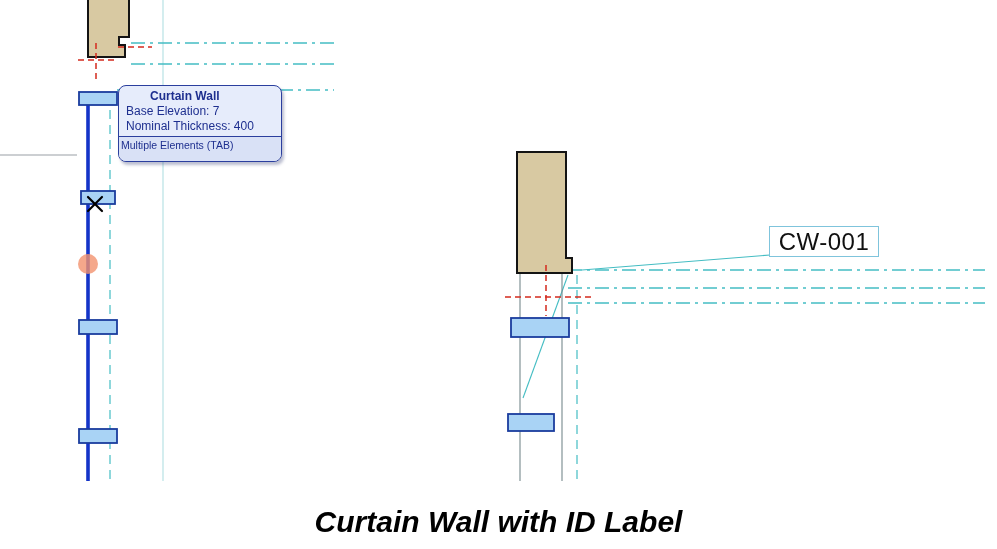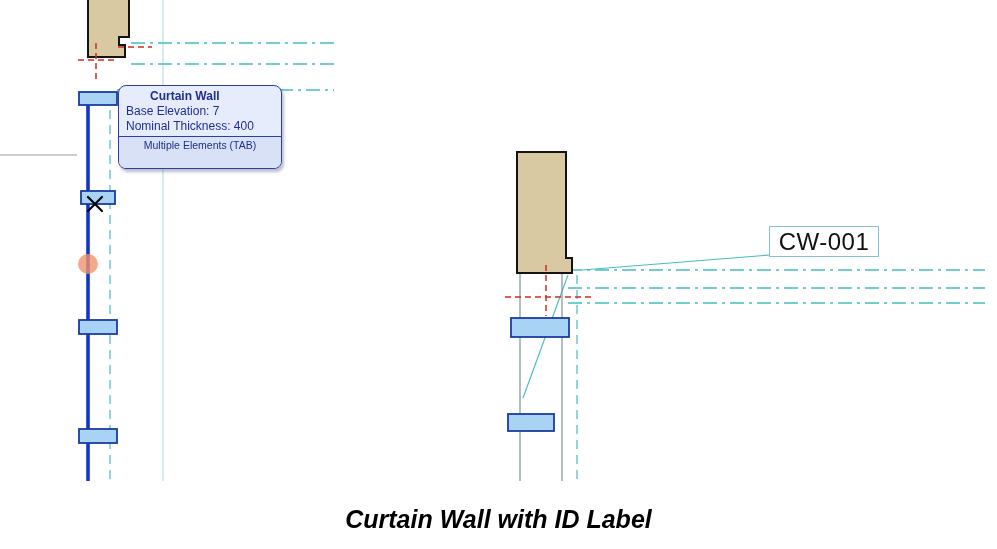--- a/index.html
+++ b/index.html
@@ -32,37 +32,37 @@
     box-shadow:2px 3px 3px rgba(60,70,120,.35);
     color:var(--tooltip-text);
     font-size:12px;line-height:15px;
     padding:3px 0 0 0;
   }
   .tooltip .tt-body{padding:0 7px 2px 7px;}
   .tooltip .tt-title{font-weight:bold;margin-left:24px;}
   .tooltip .tt-footer{
     border-top:1px solid var(--tooltip-border);
     background:#d9e1f6;
-    text-align:center;font-size:10.5px;line-height:14px;
+    font-size:10.5px;line-height:14px;
     border-bottom-left-radius:7px;border-bottom-right-radius:7px;
-    padding:1px 2px 16px 2px;
+    padding:1px 2px 9px 2px;
   }
 
   
   .id-label{
     position:absolute;left:769px;top:226px;width:108px;height:29px;
     background:#fff;border:1.6px solid var(--label-border);
     display:flex;align-items:center;justify-content:center;
     font-size:24px;color:#101010;letter-spacing:.5px;
   }
 
   
   .caption{
     position:absolute;left:0;right:0;top:505px;text-align:center;
-    font-style:italic;font-weight:600;font-size:25px;color:#000;
+    font-style:italic;font-weight:600;font-size:30px;color:#000;
     font-family:"Liberation Sans",sans-serif;
   }
 </style>
 </head>
 <body>
 
 <div class="canvas">
 
   <svg width="997" height="549" viewBox="0 0 997 549">
 

